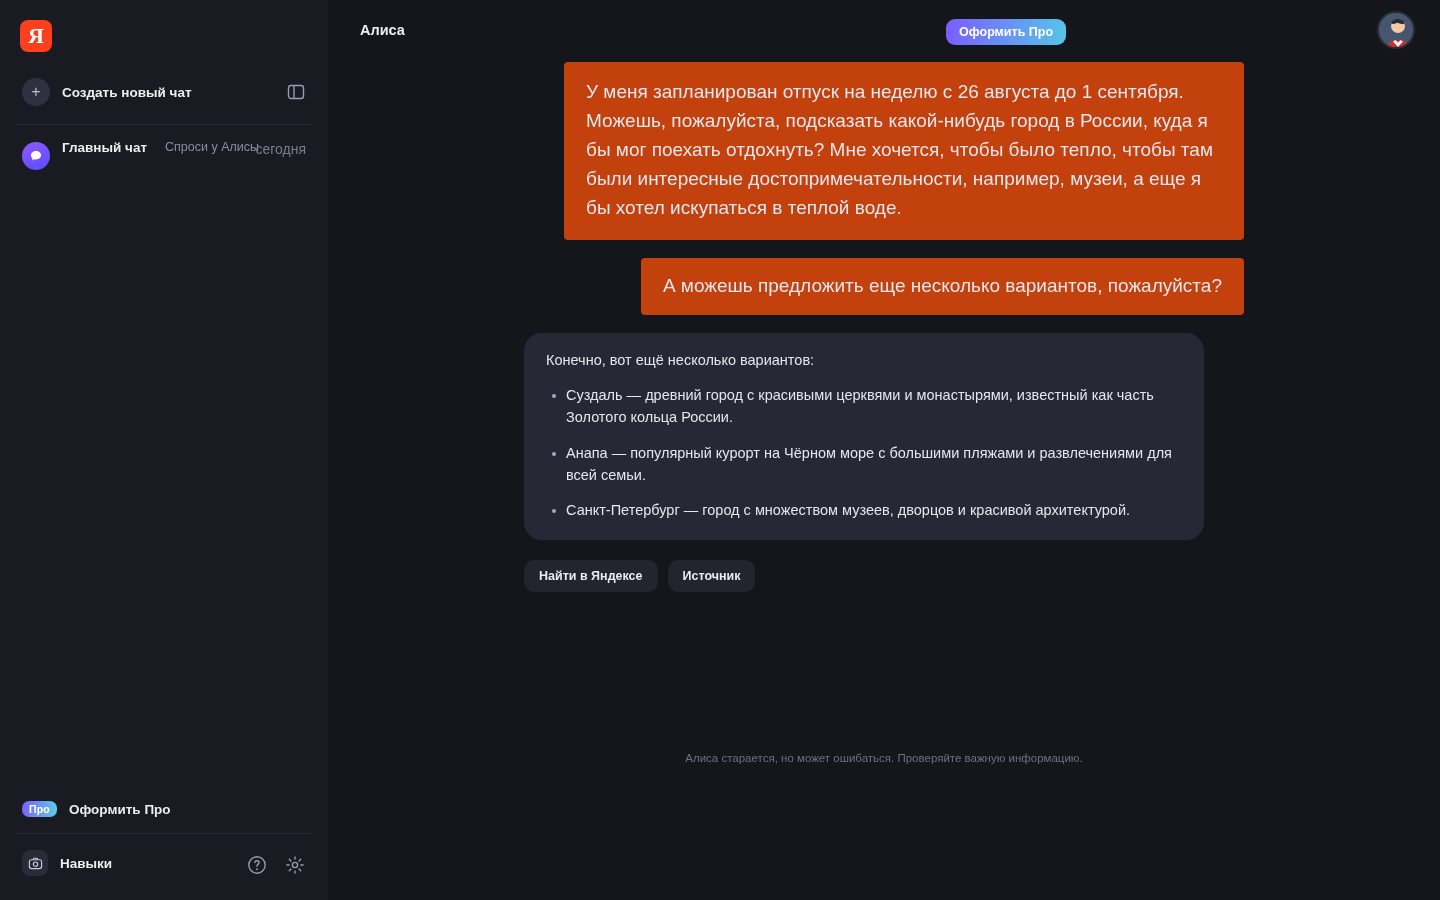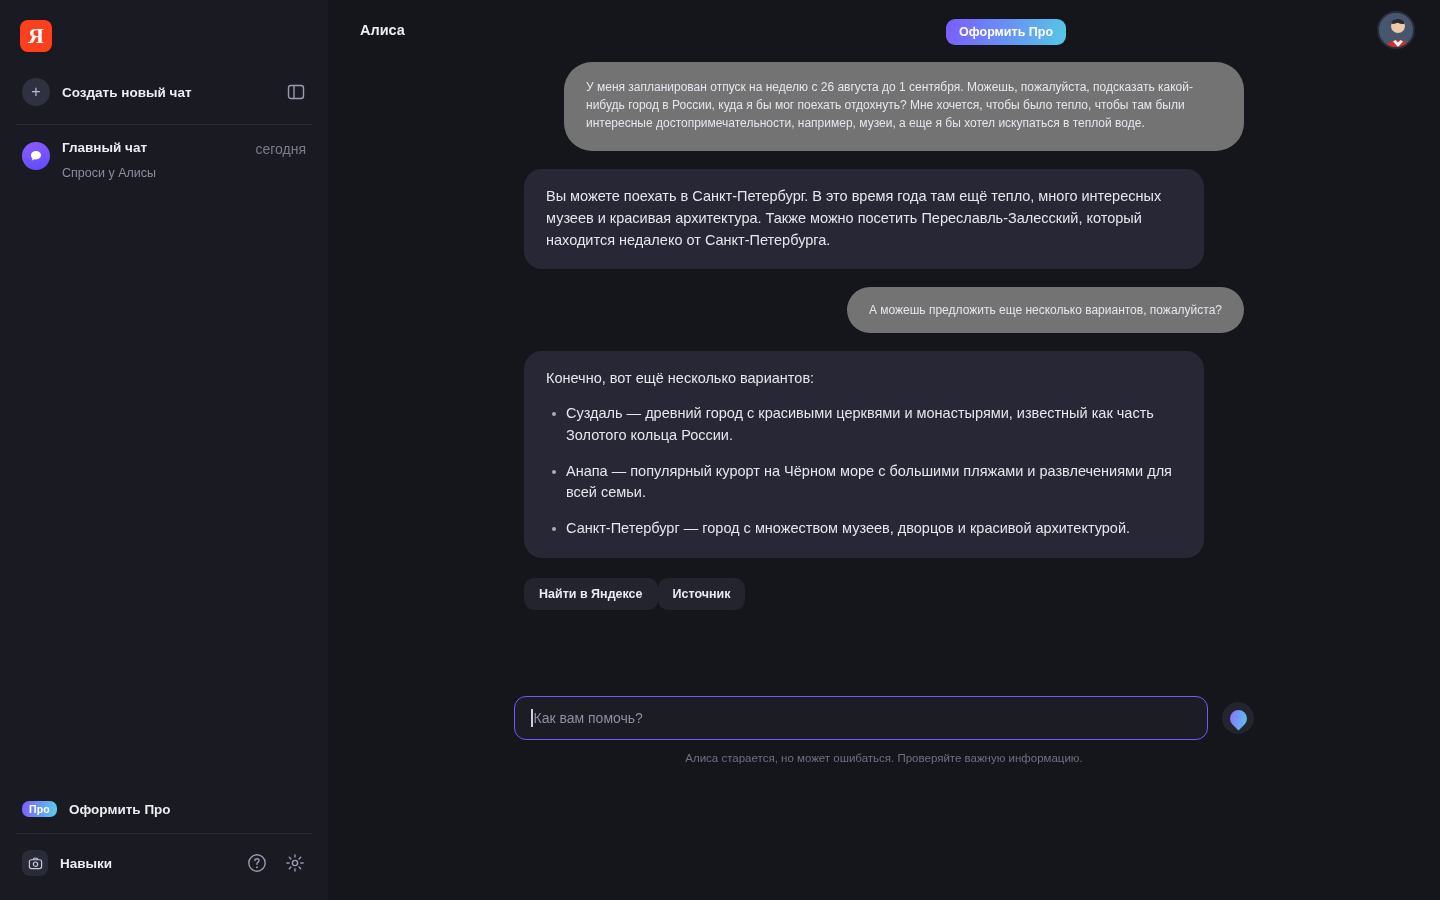--- a/index.html
+++ b/index.html
@@ -99,21 +99,21 @@
   }
   .chat-avatar {
     width: 28px; height: 28px;
     border-radius: 50%;
     background: linear-gradient(160deg, #8f5bff 0%, #5b4bff 100%);
     display: flex; align-items: center; justify-content: center;
     flex-shrink: 0;
     margin-top: 2px;
   }
   .chat-avatar svg { display:block; }
-  .chat-texts { display: flex; flex-direction: column; gap: 11px; min-width: 0; }
+  .chat-texts { display: flex; flex-direction: row; gap: 18px; min-width: 0; }
   .chat-title {
     font-size: 13.5px;
     font-weight: bold;
     color: #ececf1;
   }
   .chat-sub {
     font-size: 12.5px;
     color: #8c8c9e;
     white-space: nowrap;
     overflow: hidden;
@@ -147,21 +147,21 @@
     letter-spacing: .2px;
   }
   .pro-label { font-size: 13.5px; font-weight: bold; color: #ececf1; }
   .bottom-divider {
     height: 1px;
     background: #272833;
     margin: 8px 0 8px 0;
   }
   .skills-row {
     display: flex;
-    align-items: center;
+    align-items: flex-end;
     justify-content: space-between;
     padding: 8px 6px;
   }
   .skills-left { display: flex; align-items: center; gap: 12px; cursor: pointer; }
   .skills-icon {
     width: 26px; height: 26px;
     border-radius: 8px;
     background: #2a2b38;
     display: flex; align-items: center; justify-content: center;
     color: #c6c6d8;
@@ -231,24 +231,24 @@
     width: 720px;
     margin: 0 auto;
     display: flex;
     flex-direction: column;
     gap: 18px;
     padding-top: 2px;
   }
   .msg-user {
     align-self: flex-end;
     max-width: 680px;
-    background: #737373;
-    border-radius: 28px;
+    background: #c2410c;
+    border-radius: 4px;
     padding: 16px 22px 18px 22px;
-    font-size: 12px;
+    font-size: 19px;
     line-height: 1.52;
     color: #e6e6ee;
   }
   .msg-user.small { padding: 14px 22px; }
   .msg-bot {
     align-self: flex-start;
     max-width: 680px;
     background: #282735;
     border-radius: 18px;
     padding: 16px 22px 18px 22px;
@@ -272,20 +272,21 @@
     content: "";
     position: absolute;
     left: -14px;
     top: 9px;
     width: 4px; height: 4px;
     border-radius: 50%;
     background: #a9a9bd;
   }
   .actions {
     display: flex;
+    gap: 10px;
     margin-top: 2px;
   }
   .action-btn {
     background: #23242e;
     color: #eaeaf2;
     border: none;
     border-radius: 10px;
     font-size: 12.5px;
     font-weight: bold;
     padding: 9px 15px;
@@ -445,53 +446,39 @@
           <path d="M14 28.5 19 34l5-5.5-2.4-1.6L19 29.6l-2.6-2.7L14 28.5Z" fill="#f2f2f4"></path>
         </svg>
       </div>
     </header>
 
     <div class="chat-scroll">
       <div class="msgs">
 
         <div class="msg-user">У меня запланирован отпуск на неделю с 26 августа до 1 сентября. Можешь, пожалуйста, подсказать какой-нибудь город в России, куда я бы мог поехать отдохнуть? Мне хочется, чтобы было тепло, чтобы там были интересные достопримечательности, например, музеи, а еще я бы хотел искупаться в теплой воде.</div>
 
-        <div class="msg-bot">
-          <p>Вы можете поехать в Санкт-Петербург. В это время года там ещё тепло, много интересных музеев и красивая архитектура. Также можно посетить Переславль-Залесский, который находится недалеко от Санкт-Петербурга.</p>
-        </div>
 
         <div class="msg-user small">А можешь предложить еще несколько вариантов, пожалуйста?</div>
 
         <div class="msg-bot">
           <p>Конечно, вот ещё несколько вариантов:</p>
           <ul class="bot-list">
             <li>Суздаль — древний город с красивыми церквями и монастырями, известный как часть Золотого кольца России.</li>
             <li>Анапа — популярный курорт на Чёрном море с большими пляжами и развлечениями для всей семьи.</li>
             <li>Санкт-Петербург — город с множеством музеев, дворцов и красивой архитектурой.</li>
           </ul>
         </div>
 
         <div class="actions">
           <button class="action-btn">Найти в Яндексе</button>
           <button class="action-btn">Источник</button>
         </div>
 
       </div>
     </div>
 
-    <div class="composer-wrap">
-      <div class="composer-row">
-        <div class="input-box">
-          <div class="caret"></div>
-          <span class="placeholder">Как вам помочь?</span>
-        </div>
-        <button class="send-btn">
-          <span class="drop"></span>
-        </button>
-      </div>
-    </div>
 
     <div class="disclaimer">
       <div class="disclaimer-inner">Алиса старается, но может ошибаться. Проверяйте важную информацию.</div>
     </div>
 
   </main>
 </div>
 
 </body></html>

